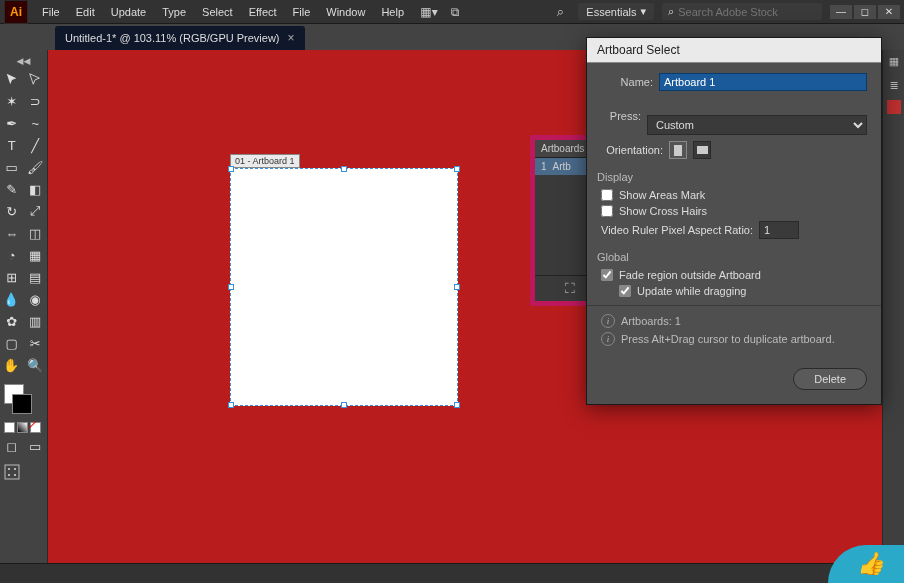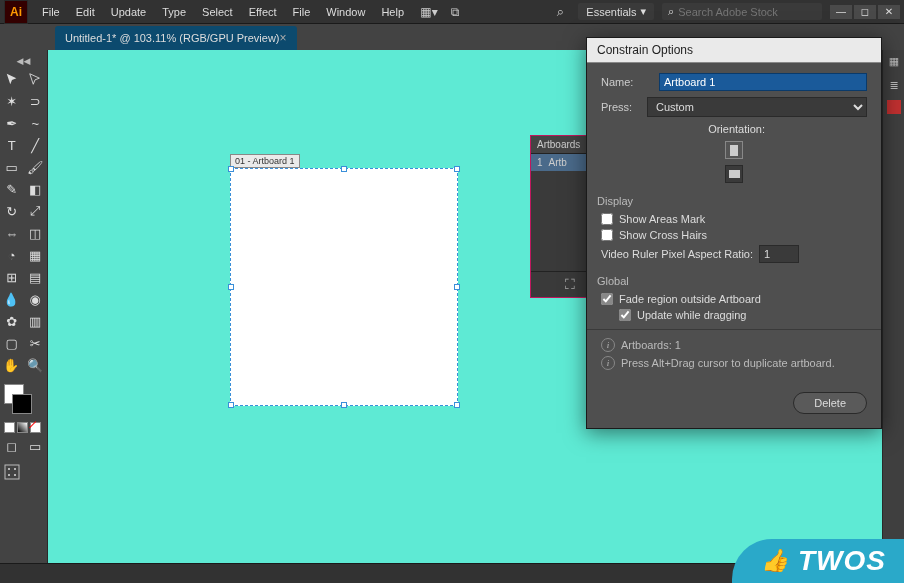--- a/index.html
+++ b/index.html
@@ -13,25 +13,25 @@
 .menubar .spacer { flex: 1; }
 .menubar .search-icon-top { width: 20px; text-align: center; color: #ccc; font-size: 13px; }
 .menubar .workspace { background: #3a3a3a; padding: 2px 8px; border-radius: 2px; font-size: 11px; margin: 0 8px; display: flex; align-items: center; gap: 4px; }
 .menubar .search-box { background: #3a3a3a; border-radius: 2px; padding: 2px 6px; display: flex; align-items: center; gap: 4px; width: 160px; }
 .menubar .search-box input { background: transparent; border: none; outline: none; color: #ccc; font-size: 11px; width: 100%; }
 .menubar .win-controls { display: flex; gap: 2px; margin-left: 8px; }
 .menubar .win-btn { width: 22px; height: 14px; background: #4a4a4a; color: #ddd; font-size: 10px; display: flex; align-items: center; justify-content: center; }
 
 
 .tabbar { height: 26px; background: #434343; display: flex; align-items: flex-end; padding-left: 55px; }
-.doctab { background: #0c4a6e; color: #ddd; font-size: 11px; padding: 5px 10px; display: flex; align-items: center; border-top-left-radius: 3px; border-top-right-radius: 3px; }
+.doctab { background: #0f172a; color: #ddd; font-size: 11px; padding: 5px 10px; display: flex; align-items: center; gap: 8px; border-top-left-radius: 3px; border-top-right-radius: 3px; }
 .doctab .close { color: #aaa; font-size: 12px; }
 
 
-.main { position: absolute; top: 50px; left: 0; right: 0; bottom: 20px; background: #5eead4; }
+.main { position: absolute; top: 50px; left: 0; right: 0; bottom: 20px; background: #b91c1c; }
 
 
 .toolbar { position: absolute; left: 0; top: 50px; width: 48px; bottom: 20px; background: #434343; border-right: 1px solid #2a2a2a; display: flex; flex-direction: column; padding-top: 4px; z-index: 5; }
 .toolbar .collapse { color: #bbb; font-size: 9px; text-align: center; padding: 2px 0; }
 .tool-row { display: flex; height: 22px; }
 .tool { width: 24px; height: 22px; display: flex; align-items: center; justify-content: center; color: #ddd; font-size: 13px; }
 .tool svg { width: 14px; height: 14px; fill: #ddd; }
 .swatches-area { margin-top: 6px; padding: 2px; }
 .swatch-fg { width: 20px; height: 20px; background: #fff; border: 1px solid #888; position: relative; left: 2px; }
 .swatch-bg { width: 20px; height: 20px; background: #000; border: 1px solid #888; position: relative; left: 10px; top: -10px; }
@@ -44,44 +44,44 @@
 .tool.edit-icon { margin-top: 4px; }
 .tool.edit-icon svg { width: 18px; height: 18px; }
 .artboard { position: absolute; left: 230px; top: 118px; width: 228px; height: 238px; background: #fff; border: 1px dashed #3a8fd9; }
 .artboard-label { position: absolute; left: 230px; top: 104px; background: #eaeaea; border: 1px solid #888; font-size: 9px; padding: 1px 4px; color: #333; }
 .handle { position: absolute; width: 6px; height: 6px; background: #fff; border: 1px solid #3a8fd9; }
 .h-tl { left: -3px; top: -3px; } .h-tm { left: 50%; top: -3px; margin-left:-3px; } .h-tr { right: -3px; top: -3px; }
 .h-ml { left: -3px; top: 50%; margin-top:-3px; } .h-mr { right: -3px; top: 50%; margin-top:-3px; }
 .h-bl { left: -3px; bottom: -3px; } .h-bm { left: 50%; bottom: -3px; margin-left:-3px; } .h-br { right: -3px; bottom: -3px; }
 
 
-.artboards-panel { position: absolute; left: 530px; top: 135px; width: 80px; background: #3a3a3a; border: 1px solid #be185d; font-size: 10px; color: #ccc; z-index: 2; }
+.artboards-panel { position: absolute; left: 530px; top: 135px; width: 80px; background: #3a3a3a; border: 5px solid #be185d; font-size: 10px; color: #ccc; z-index: 2; }
 .artboards-panel .tab { background: #444; padding: 3px 6px; border-bottom: 1px solid #222; }
 .artboards-panel .row { background: #4a6a8a; padding: 3px 6px; display: flex; gap: 6px; }
 .artboards-panel .filler { height: 100px; }
 .artboards-panel .footer { padding: 4px; border-top: 1px solid #222; text-align: center; color: #aaa; font-size: 14px; }
 
 
 .dialog { position: absolute; left: 586px; top: 37px; width: 296px; background: #4f4f4f; border: 1px solid #1a1a1a; box-shadow: 0 4px 20px rgba(0,0,0,0.5); color: #ddd; font-size: 11px; z-index: 10; }
 .dialog-title { background: #eaeaea; color: #222; padding: 5px 10px; font-size: 12px; border-bottom: 1px solid #888; }
 .dialog-body { padding: 10px 14px 8px 14px; }
 .field-row { display: flex; align-items: center; margin-bottom: 6px; gap: 6px; }
-.field-row label { color: #ccc; }
+.field-row label { text-align: right; color: #ccc; }
 .field-row label.name-lbl { width: 52px; }
 .field-row label.preset-lbl { width: 40px; }
 .field-row input.text, .field-row select { background: #3a3a3a; border: 1px solid #2a2a2a; color: #ddd; padding: 2px 4px; font-size: 11px; }
 .field-row input.name-input { flex: 1; background: #1a5a9a; color: #fff; border: 1px solid #0a3a6a; }
-.field-row select.preset { flex: 1; }
+.field-row select.preset { flex: 1; margin-top: 18px; }
 .dim-grid { display: grid; grid-template-columns: 50px 70px 28px 18px 70px; gap: 4px 6px; align-items: center; margin-bottom: 6px; }
 .dim-grid label { text-align: right; color: #ccc; }
 .dim-grid input { background: #3a3a3a; border: 1px solid #2a2a2a; color: #ddd; padding: 2px 4px; font-size: 11px; width: 100%; }
 .ref-icon { grid-row: 1 / span 2; grid-column: 3; display: flex; align-items: center; justify-content: center; }
 .ref-icon .grid9 { width: 20px; height: 20px; display: grid; grid-template-columns: repeat(3,1fr); grid-template-rows: repeat(3,1fr); gap: 1px; }
 .ref-icon .grid9 div { background: #666; border: 1px solid #888; }
-.orient-row { display: flex; align-items: center; gap: 6px; margin-bottom: 6px; flex-direction: column; }
+.orient-row { display: flex; align-items: center; gap: 6px; margin-bottom: 6px; }
 .orient-row label { width: 62px; text-align: right; }
 .orient-btn { width: 18px; height: 18px; background: #3a3a3a; border: 1px solid #2a2a2a; display: flex; align-items: center; justify-content: center; }
 .orient-btn.active { background: #555; border-color: #888; }
 .orient-btn .page { background: #ccc; }
 .orient-btn .portrait { width: 8px; height: 11px; }
 .orient-btn .landscape { width: 11px; height: 8px; }
 .check-row { display: flex; align-items: center; gap: 6px; margin-bottom: 4px; }
 .check-row.indent { padding-left: 18px; }
 .check-row input[type=checkbox] { width: 12px; height: 12px; accent-color: #888; }
 .section { margin-top: 12px; }
@@ -260,21 +260,21 @@
   <div class="footer">⛶</div>
 </div>
 
 <div class="right-panels">
   <div class="panel-icon">▦</div>
   <div class="panel-icon">≣</div>
   <div class="red-sq"></div>
 </div>
 
 <div class="dialog">
-  <div class="dialog-title">Constrain Options</div>
+  <div class="dialog-title">Artboard Select</div>
   <div class="dialog-body">
     <div class="field-row">
       <label class="name-lbl">Name:</label>
       <input class="text name-input" type="text" value="Artboard 1" style="">
     </div>
     <div class="field-row">
       <label class="preset-lbl">Press:</label>
       <select class="preset"><option>Custom</option></select>
     </div>
     <div class="orient-row">
@@ -327,14 +327,13 @@
   </div>
   <div class="dialog-footer">
     <button>Delete</button>
   </div>
 </div>
 
 <div class="statusbar"></div>
 
 <div class="badge">
   <span class="icon">👍</span>
-  <span>TWOS</span>
 </div>
 
 </body></html>

